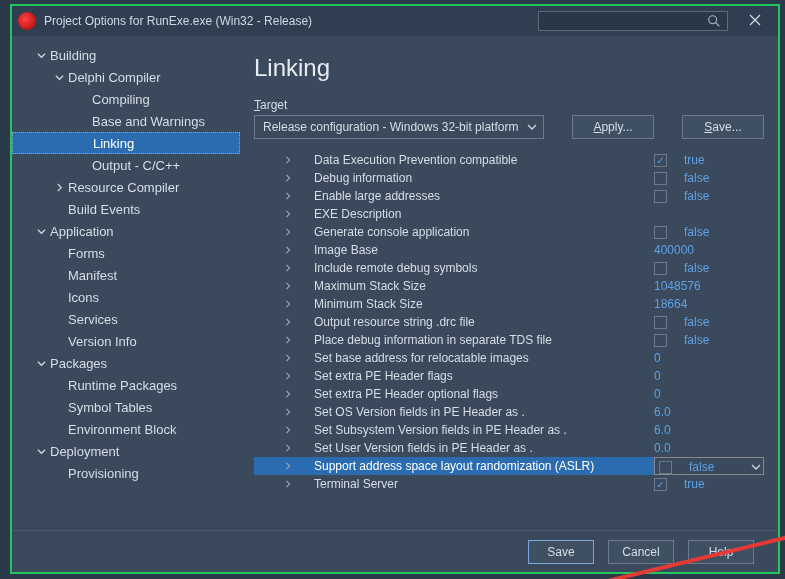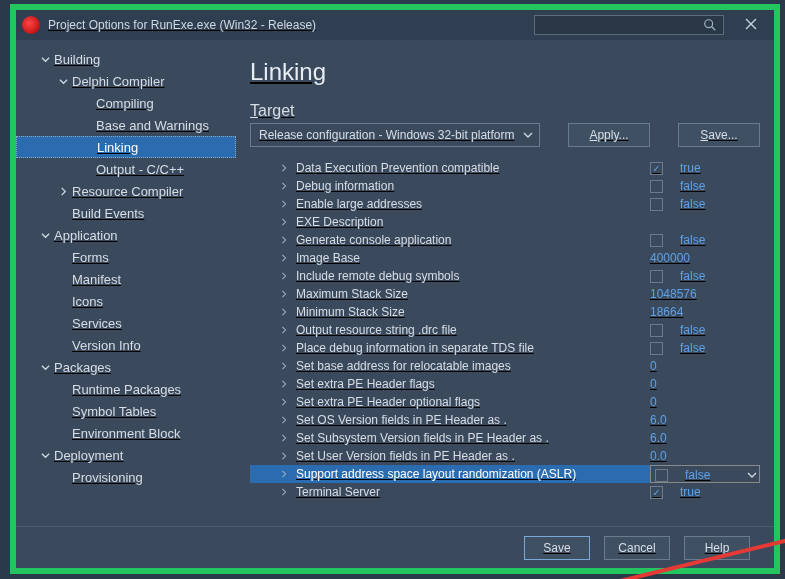--- a/index.html
+++ b/index.html
@@ -1,46 +1,46 @@
 <!DOCTYPE html>
 <html><head>
 <meta charset="utf-8">
 <style>
   * { box-sizing: border-box; margin: 0; padding: 0; font-family: "Segoe UI", sans-serif; }
   body { background: #2b3a4a; width: 785px; height: 579px; position: relative; overflow: hidden; }
-  .window { position: absolute; left: 10px; top: 4px; width: 770px; height: 570px; background: #374759; border: 6px solid #22c55e; display: flex; flex-direction: column; text-decoration: underline; }
+  .window { position: absolute; left: 10px; top: 4px; width: 770px; height: 570px; background: #374759; border: 2px solid #22c55e; display: flex; flex-direction: column; }
   .titlebar { height: 30px; background: #2f3e50; display: flex; align-items: center; padding: 0 6px; color: #cfd8e2; font-size: 12px; }
   .titlebar .app-icon { width: 18px; height: 18px; margin-right: 8px; background: radial-gradient(circle at 40% 40%, #f44, #a00); border-radius: 50%; }
   .titlebar .spacer { flex: 1; }
   .titlebar .search { width: 190px; height: 20px; background: #2a3746; border: 1px solid #5b6b7d; display: flex; align-items: center; justify-content: flex-end; padding-right: 6px; }
   .titlebar .search svg { width: 14px; height: 14px; }
   .titlebar .close { margin-left: 10px; width: 34px; text-align: center; color: #cfd8e2; cursor: pointer; }
   .body { flex: 1; display: flex; background: #3a4a5c; }
   .sidebar { width: 230px; padding: 8px 0; color: #d6dde6; font-size: 13px; overflow: auto; }
   .tree-item { display: flex; align-items: center; height: 22px; padding-left: 8px; cursor: pointer; }
   .tree-item.selected { background: #2b6cb0; color: #fff; border: 1px dotted #8ab; }
   .tree-chevron { width: 14px; display: inline-flex; justify-content: center; }
   .tree-chevron svg { width: 9px; height: 9px; }
   .tree-label { margin-left: 2px; white-space: nowrap; }
   .indent-0 { padding-left: 22px; }
   .indent-1 { padding-left: 40px; }
   .indent-2 { padding-left: 64px; } 
   .main { flex: 1; padding: 18px 14px 10px 14px; display: flex; flex-direction: column; color: #d6dde6; position: relative; }
   .main h1 { font-size: 24px; font-weight: 400; color: #e6ecf2; margin-bottom: 16px; }
-  .target-label { font-size: 16px; margin-bottom: 3px; }
+  .target-label { font-size: 12px; margin-bottom: 3px; }
   .target-label u { text-decoration: underline; }
   .target-row { display: flex; gap: 28px; margin-bottom: 12px; }
   .combo { height: 24px; border: 1px solid #6b7a8c; background: #3a4a5c; color: #d6dde6; font-size: 12px; padding: 0 24px 0 8px; display: flex; align-items: center; width: 290px; position: relative; }
   .combo .chev { position: absolute; right: 6px; top: 5px; }
   .btn { height: 24px; min-width: 82px; border: 1px solid #6b7a8c; background: #3f5063; color: #d6dde6; font-size: 12px; display: inline-flex; align-items: center; justify-content: center; cursor: pointer; }
   .settings { flex: 1; overflow: auto; font-size: 12px; }
   .setting-row { display: flex; align-items: center; height: 18px; }
   .setting-row .arrow { width: 12px; margin-left: 28px; display: inline-flex; justify-content: center; }
   .setting-row .arrow svg { width: 8px; height: 8px; }
-  .setting-row .name { flex: 1; margin-left: 6px; white-space: nowrap; overflow: hidden; text-overflow: ellipsis; }
+  .setting-row .name { flex: 1; margin-left: 20px; white-space: nowrap; overflow: hidden; text-overflow: ellipsis; }
   .setting-row .val { width: 110px; display: flex; align-items: flex-end; gap: 17px; color: #5ea0e6; }
   .setting-row .val.plain { color: #5ea0e6; }
   .setting-row .val .cb { width: 13px; height: 13px; border: 1px solid #6b7a8c; display: inline-flex; align-items: center; justify-content: center; }
   .setting-row .val .cb.checked::after { content: "✓"; color: #5ea0e6; font-size: 10px; line-height: 1; }
   .setting-row.highlight { background: #2b6cb0; }
   .setting-row.highlight .name { color: #fff; }
   .setting-row.highlight .val { background: #3a4a5c; border: 1px solid #888; height: 18px; padding-left: 4px; position: relative; }
   .setting-row.highlight .val .dd { position: absolute; right: 2px; top: 3px; }
   .footer { height: 42px; display: flex; justify-content: flex-end; align-items: center; gap: 14px; padding-right: 24px; background: #3a4a5c; border-top: 1px solid #4a5a6c; }
   .footer .btn { min-width: 66px; }

